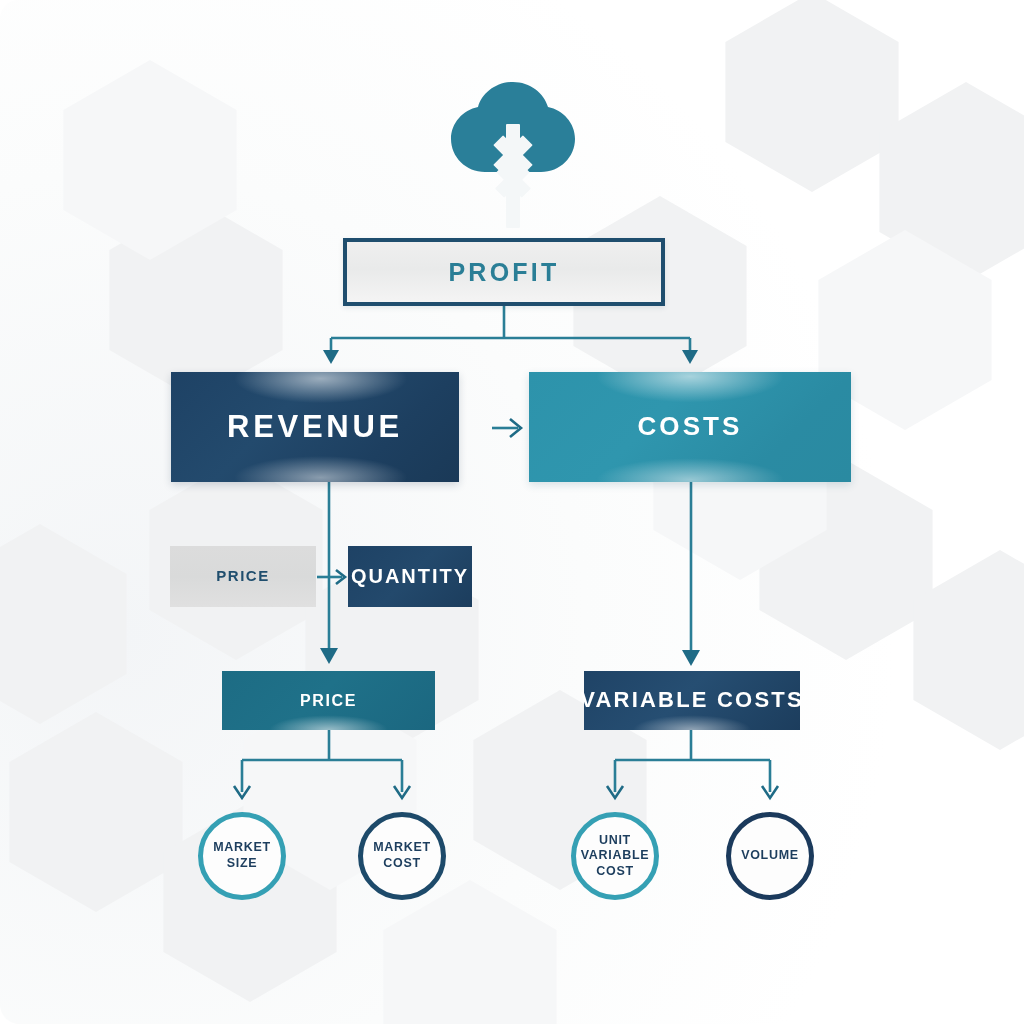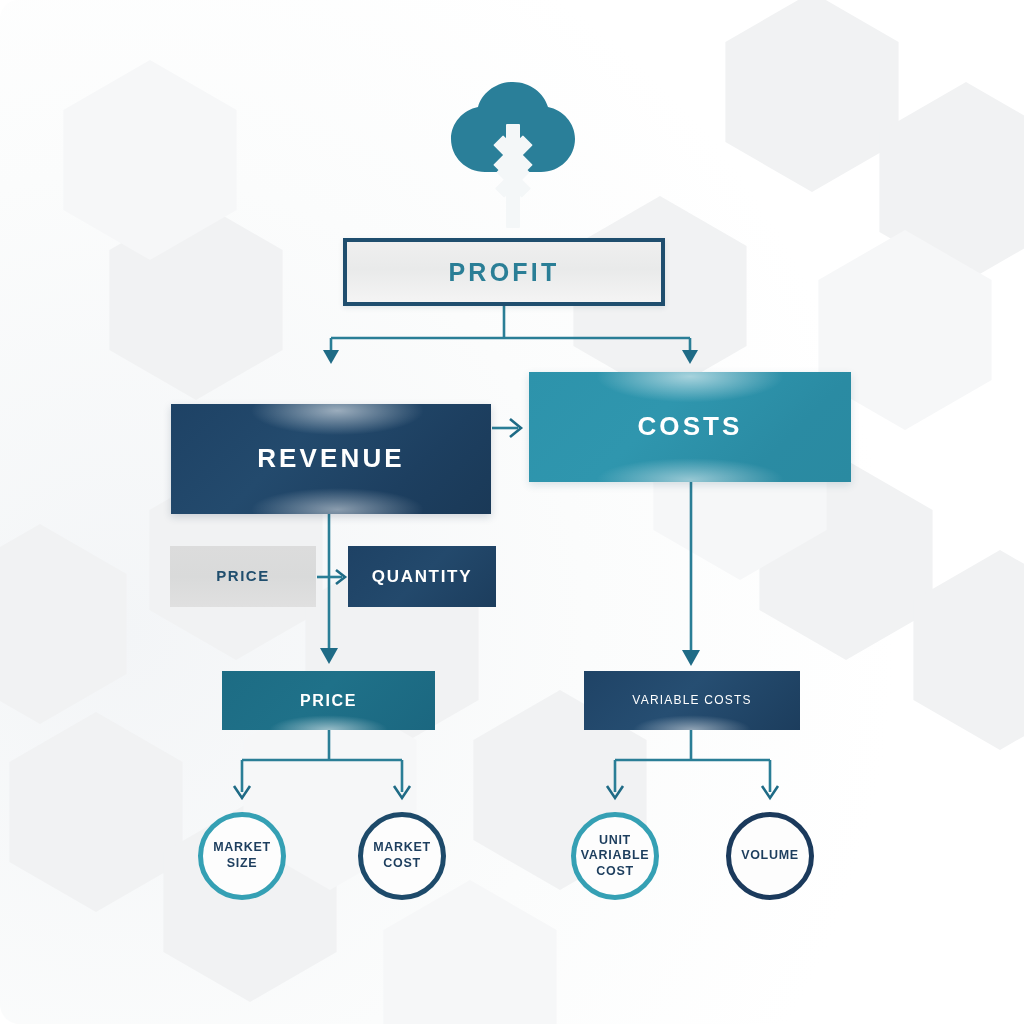--- a/index.html
+++ b/index.html
@@ -60,32 +60,31 @@
     font-size: 25px;
     font-weight: 700;
     letter-spacing: 0.13em;
     box-shadow: 0 2px 5px rgba(40,70,90,0.10);
   }
 
   
   .node.revenue {
     left: 171px;
     top: 372px;
-    width: 320px;
+    width: 288px;
     height: 110px;
     background:
       radial-gradient(ellipse 120px 34px at 52% 6%, rgba(255,255,255,0.55) 0%, rgba(255,255,255,0) 72%),
       radial-gradient(ellipse 120px 30px at 52% 96%, rgba(255,255,255,0.48) 0%, rgba(255,255,255,0) 72%),
       linear-gradient(135deg, #1e4265 0%, #234a6d 38%, #1d3f60 72%, #1a3957 100%);
     color: #ffffff;
-    font-size: 26px;
+    font-size: 31px;
     font-weight: 700;
     letter-spacing: 0.12em;
     box-shadow: 0 3px 8px rgba(25,50,75,0.18);
-    margin-top: 32px;
   }
 
   
   .node.costs {
     left: 529px;
     top: 372px;
     width: 322px;
     height: 110px;
     background:
       radial-gradient(ellipse 130px 36px at 50% 4%, rgba(255,255,255,0.58) 0%, rgba(255,255,255,0) 72%),
@@ -109,25 +108,25 @@
     color: #1f4e6e;
     font-size: 15px;
     font-weight: 700;
     letter-spacing: 0.1em;
   }
 
   
   .node.quantity {
     left: 348px;
     top: 546px;
-    width: 148px;
+    width: 124px;
     height: 61px;
     background: linear-gradient(135deg, #1e4265 0%, #23496c 50%, #1c3d5d 100%);
     color: #ffffff;
-    font-size: 17px;
+    font-size: 20px;
     font-weight: 700;
     letter-spacing: 0.1em;
   }
 
   
   .node.price-teal {
     left: 222px;
     top: 671px;
     width: 213px;
     height: 59px;
@@ -143,22 +142,22 @@
   
   .node.varcosts {
     left: 584px;
     top: 671px;
     width: 216px;
     height: 59px;
     background:
       radial-gradient(ellipse 80px 20px at 50% 100%, rgba(255,255,255,0.50) 0%, rgba(255,255,255,0) 74%),
       linear-gradient(135deg, #1f4366 0%, #264e72 45%, #1c3d5d 100%);
     color: #ffffff;
-    font-size: 12px;
-    font-weight: 400;
+    font-size: 22px;
+    font-weight: 700;
     letter-spacing: 0.1em;
   }
 
   
   .leaf {
     position: absolute;
     box-sizing: border-box;
     width: 88px;
     height: 88px;
     border-radius: 50%;

